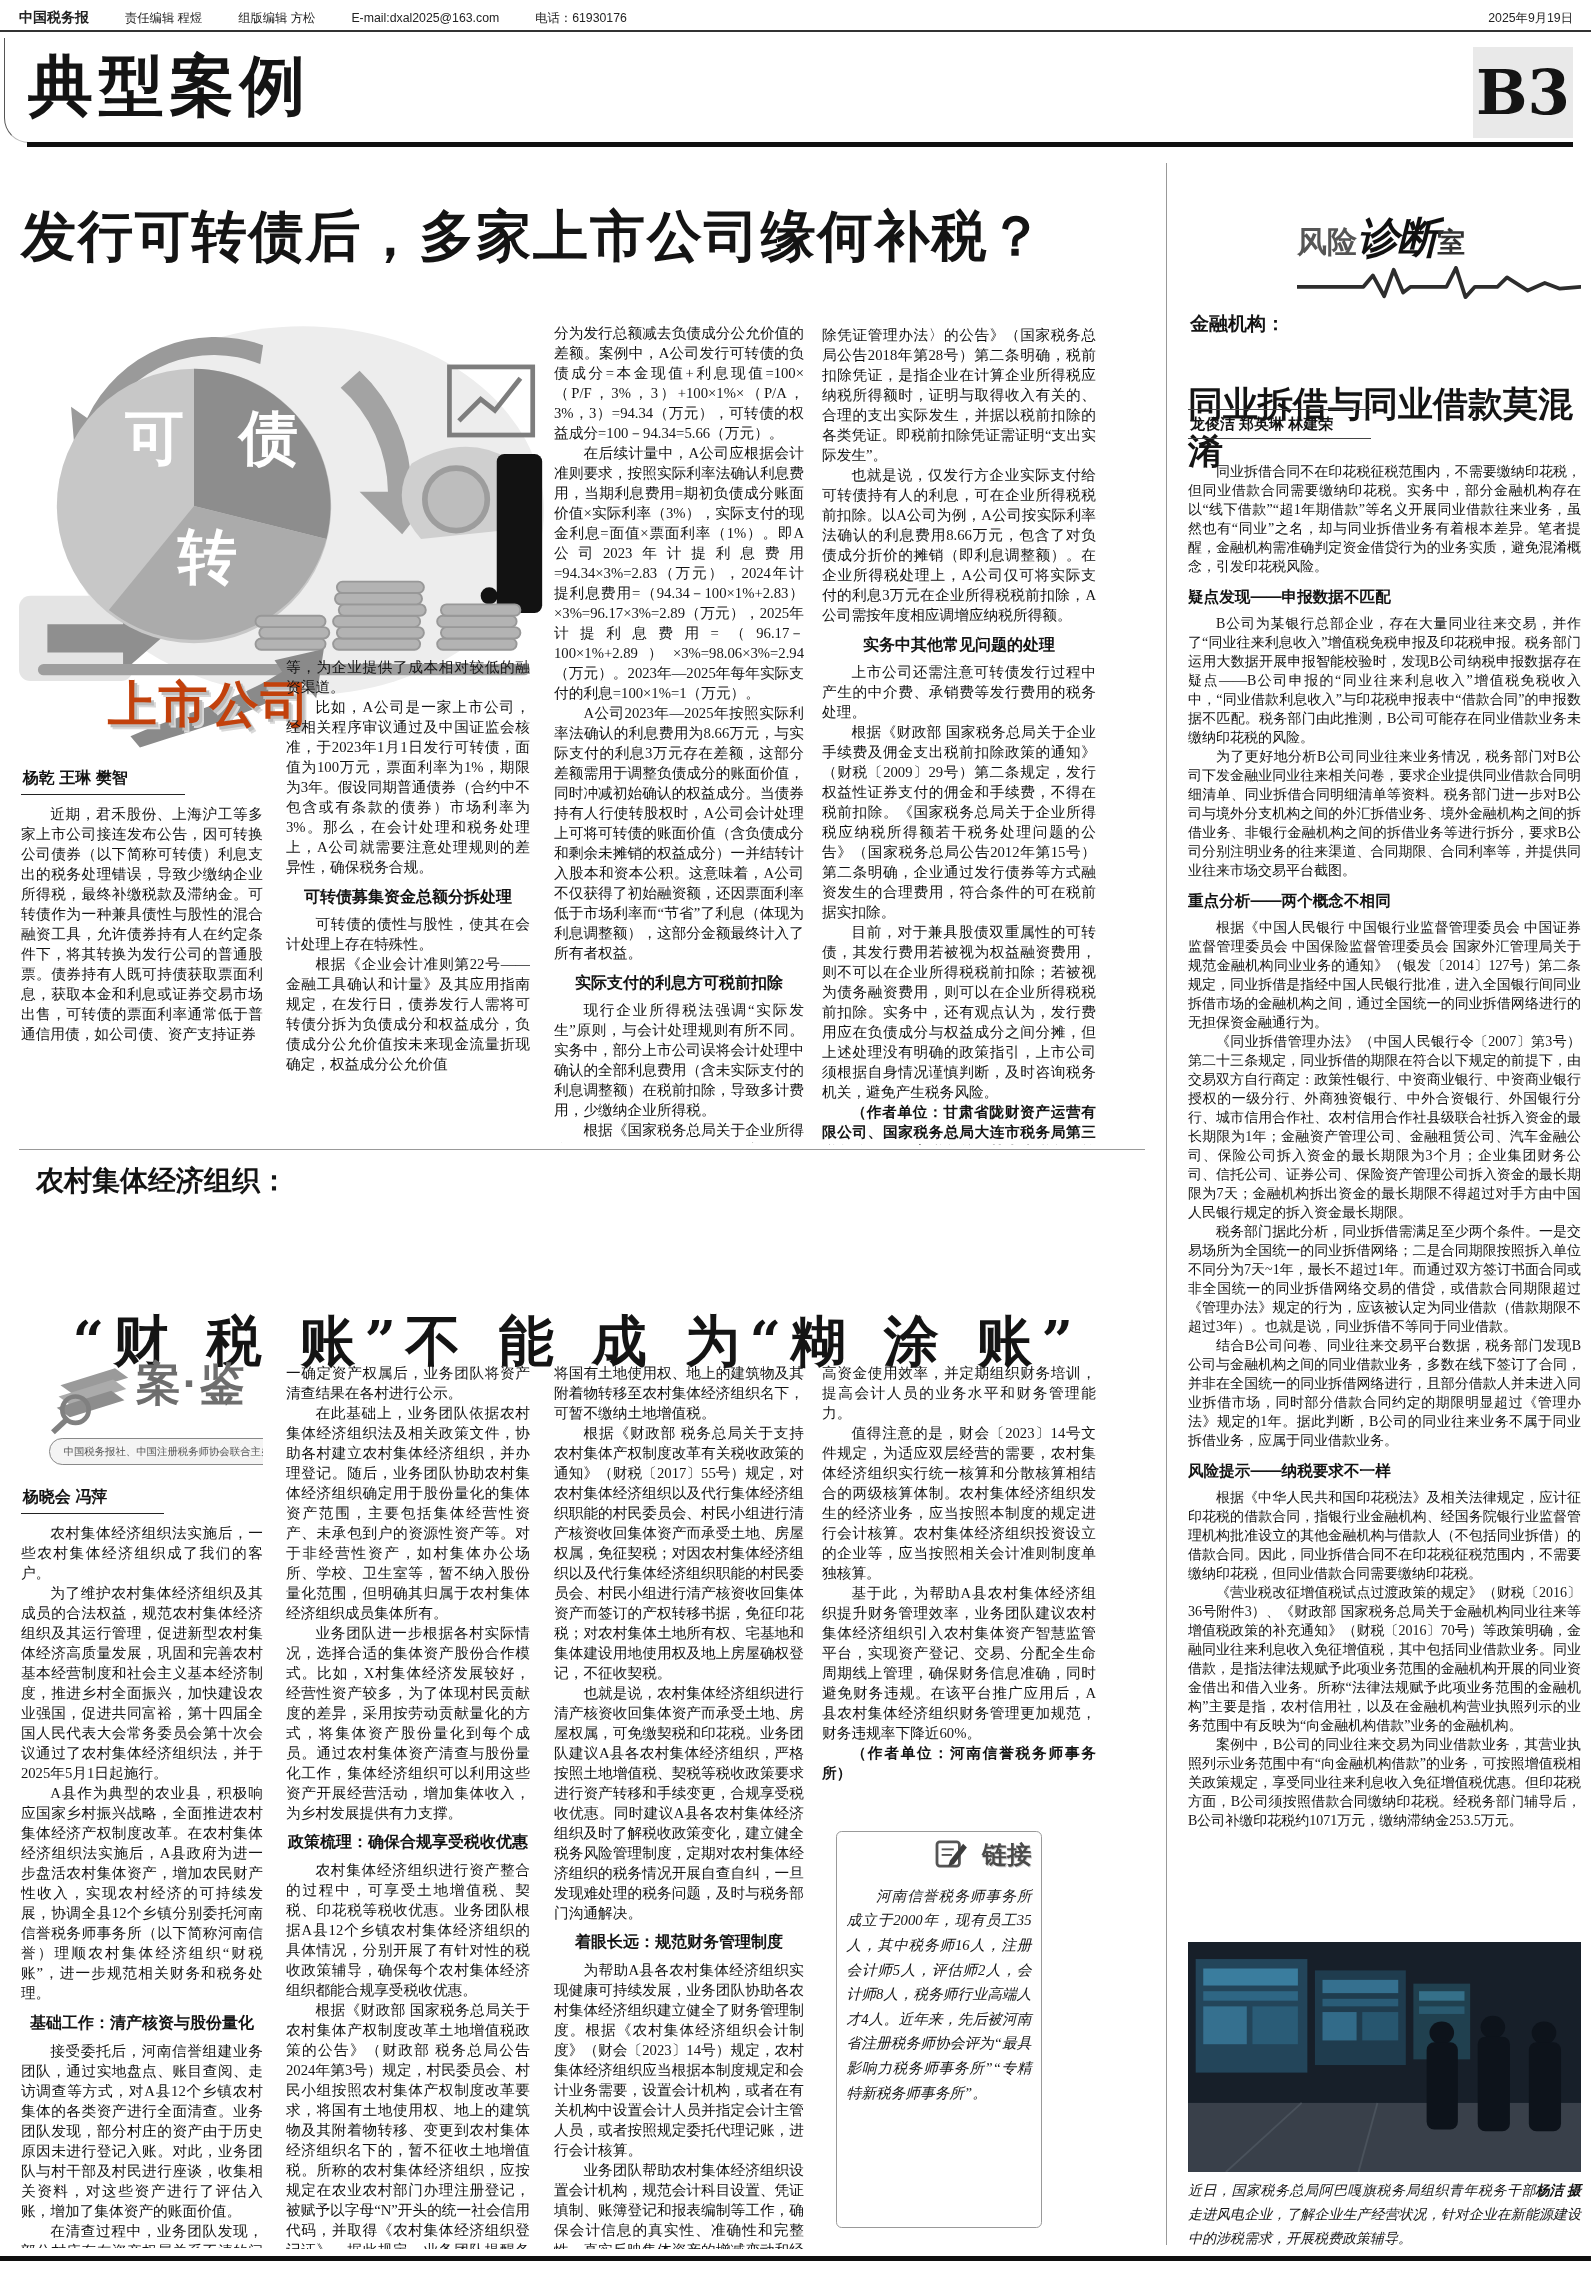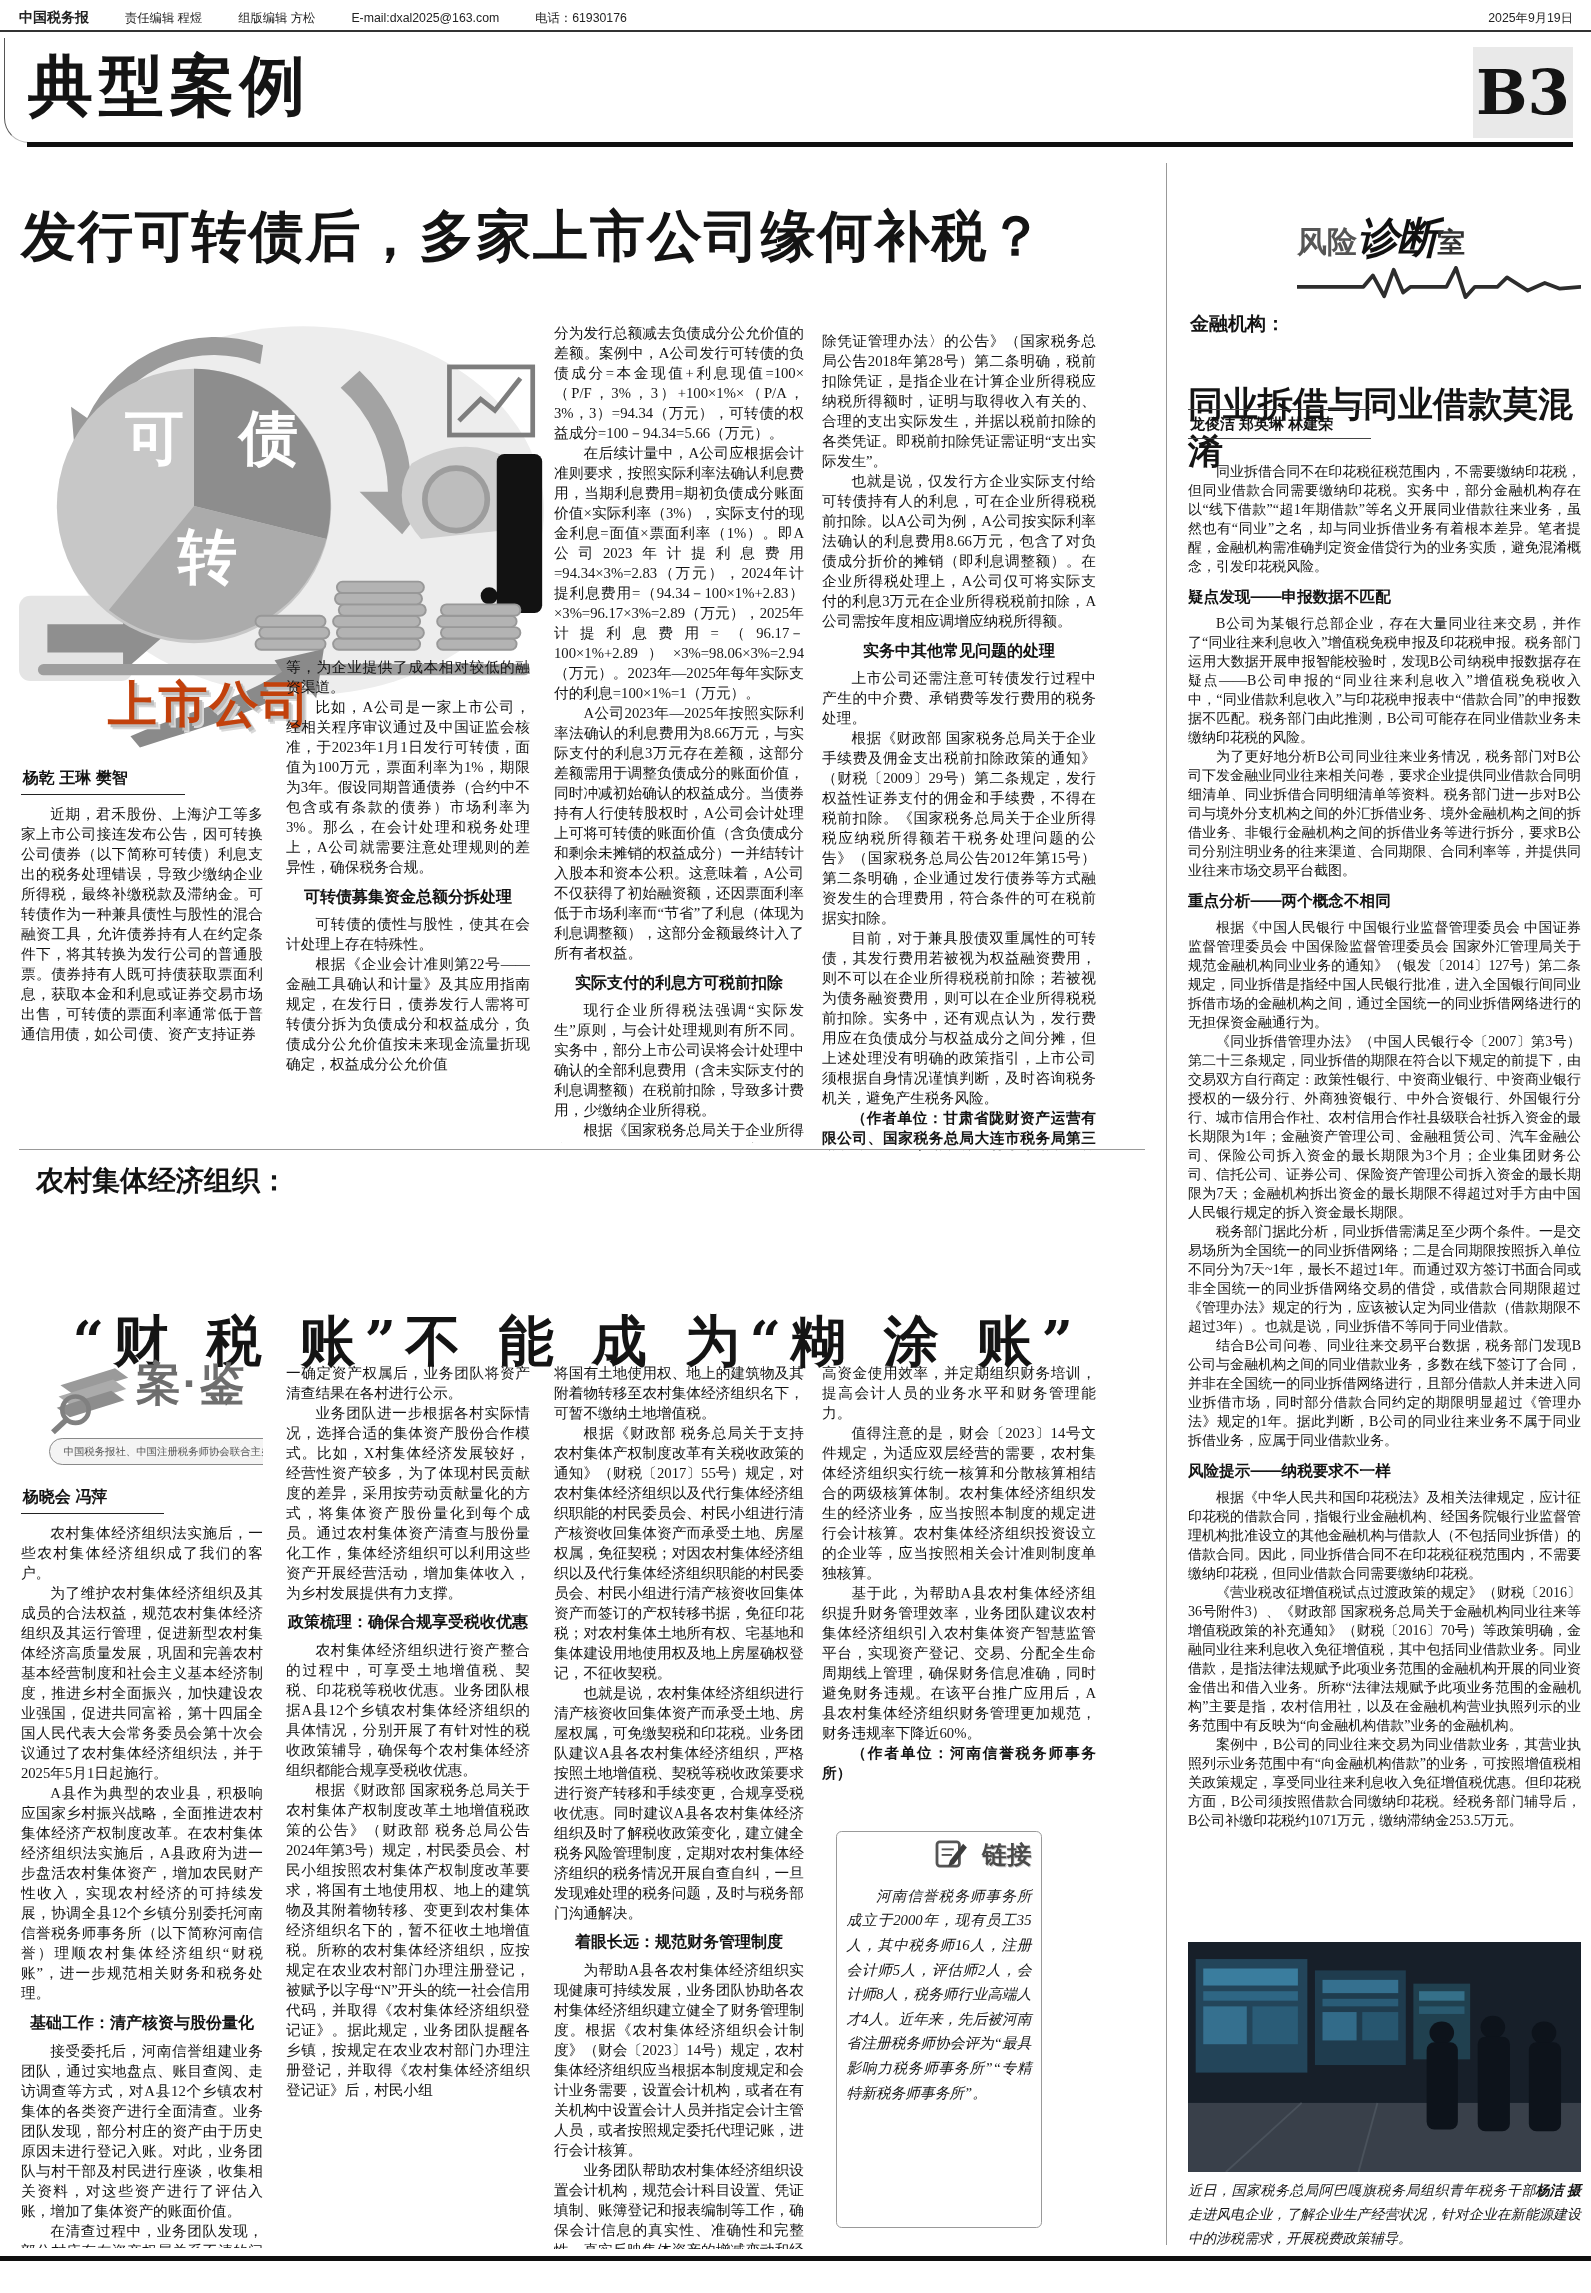--- a/index.html
+++ b/index.html
@@ -146,21 +146,21 @@
         <p class="para">根据《企业会计准则第22号——金融工具确认和计量》及其应用指南规定，在发行日，债券发行人需将可转债分拆为负债成分和权益成分，负债成分公允价值按未来现金流量折现确定，权益成分公允价值</p>
       </div>
     <div class="news-col" style="left:535px;top:11.4px;width:250px;height:820px;">
         <p class="para cont">分为发行总额减去负债成分公允价值的差额。案例中，A公司发行可转债的负债成分=本金现值+利息现值=100×（P/F，3%，3）+100×1%×（P/A，3%，3）=94.34（万元），可转债的权益成分=100－94.34=5.66（万元）。</p>
         <p class="para">在后续计量中，A公司应根据会计准则要求，按照实际利率法确认利息费用，当期利息费用=期初负债成分账面价值×实际利率（3%），实际支付的现金利息=面值×票面利率（1%）。即A公司2023年计提利息费用=94.34×3%=2.83（万元），2024年计提利息费用=（94.34－100×1%+2.83）×3%=96.17×3%=2.89（万元），2025年计提利息费用=（96.17－100×1%+2.89）×3%=98.06×3%=2.94（万元）。2023年—2025年每年实际支付的利息=100×1%=1（万元）。</p>
         <p class="para">A公司2023年—2025年按照实际利率法确认的利息费用为8.66万元，与实际支付的利息3万元存在差额，这部分差额需用于调整负债成分的账面价值，同时冲减初始确认的权益成分。当债券持有人行使转股权时，A公司会计处理上可将可转债的账面价值（含负债成分和剩余未摊销的权益成分）一并结转计入股本和资本公积。这意味着，A公司不仅获得了初始融资额，还因票面利率低于市场利率而“节省”了利息（体现为利息调整额），这部分金额最终计入了所有者权益。</p>
         <h4 class="subhead">实际支付的利息方可税前扣除</h4>
         <p class="para">现行企业所得税法强调“实际发生”原则，与会计处理规则有所不同。实务中，部分上市公司误将会计处理中确认的全部利息费用（含未实际支付的利息调整额）在税前扣除，导致多计费用，少缴纳企业所得税。</p>
         <p class="para">根据《国家税务总局关于企业所得税若干政策征管口径问题的公告》（国家税务总局公告2021年第17号）及《国家税务总局关于发布〈企业所得税税前扣</p>
       </div>
-    <div class="news-col" style="left:803px;top:19px;width:274px;height:820px;">
+    <div class="news-col" style="left:803px;top:13px;width:274px;height:820px;">
         <p class="para cont">除凭证管理办法〉的公告》（国家税务总局公告2018年第28号）第二条明确，税前扣除凭证，是指企业在计算企业所得税应纳税所得额时，证明与取得收入有关的、合理的支出实际发生，并据以税前扣除的各类凭证。即税前扣除凭证需证明“支出实际发生”。</p>
         <p class="para">也就是说，仅发行方企业实际支付给可转债持有人的利息，可在企业所得税税前扣除。以A公司为例，A公司按实际利率法确认的利息费用8.66万元，包含了对负债成分折价的摊销（即利息调整额）。在企业所得税处理上，A公司仅可将实际支付的利息3万元在企业所得税税前扣除，A公司需按年度相应调增应纳税所得额。</p>
         <h4 class="subhead">实务中其他常见问题的处理</h4>
         <p class="para">上市公司还需注意可转债发行过程中产生的中介费、承销费等发行费用的税务处理。</p>
         <p class="para">根据《财政部 国家税务总局关于企业手续费及佣金支出税前扣除政策的通知》（财税〔2009〕29号）第二条规定，发行权益性证券支付的佣金和手续费，不得在税前扣除。《国家税务总局关于企业所得税应纳税所得额若干税务处理问题的公告》（国家税务总局公告2012年第15号）第二条明确，企业通过发行债券等方式融资发生的合理费用，符合条件的可在税前据实扣除。</p>
         <p class="para">目前，对于兼具股债双重属性的可转债，其发行费用若被视为权益融资费用，则不可以在企业所得税税前扣除；若被视为债务融资费用，则可以在企业所得税税前扣除。实务中，还有观点认为，发行费用应在负债成分与权益成分之间分摊，但上述处理没有明确的政策指引，上市公司须根据自身情况谨慎判断，及时咨询税务机关，避免产生税务风险。</p>
         <p class="author-note">（作者单位：甘肃省陇财资产运营有限公司、国家税务总局大连市税务局第三税务分局、国家税务总局甘肃省税务局第一税务分局）</p>
       </div>
   </div>
 
@@ -187,20 +187,21 @@
           <p class="para">农村集体经济组织法实施后，一些农村集体经济组织成了我们的客户。</p>
           <p class="para">为了维护农村集体经济组织及其成员的合法权益，规范农村集体经济组织及其运行管理，促进新型农村集体经济高质量发展，巩固和完善农村基本经营制度和社会主义基本经济制度，推进乡村全面振兴，加快建设农业强国，促进共同富裕，第十四届全国人民代表大会常务委员会第十次会议通过了农村集体经济组织法，并于2025年5月1日起施行。</p>
           <p class="para">A县作为典型的农业县，积极响应国家乡村振兴战略，全面推进农村集体经济产权制度改革。在农村集体经济组织法实施后，A县政府为进一步盘活农村集体资产，增加农民财产性收入，实现农村经济的可持续发展，协调全县12个乡镇分别委托河南信誉税务师事务所（以下简称河南信誉）理顺农村集体经济组织“财税账”，进一步规范相关财务和税务处理。</p>
           <h4 class="subhead">基础工作：清产核资与股份量化</h4>
           <p class="para">接受委托后，河南信誉组建业务团队，通过实地盘点、账目查阅、走访调查等方式，对A县12个乡镇农村集体的各类资产进行全面清查。业务团队发现，部分村庄的资产由于历史原因未进行登记入账。对此，业务团队与村干部及村民进行座谈，收集相关资料，对这些资产进行了评估入账，增加了集体资产的账面价值。</p>
           <p class="para">在清查过程中，业务团队发现，部分村庄存在资产权属关系不清的问题。比如，Z村与邻村Y村对一片林地的权属存在争议，业务团队通过查阅原始承包合同、林权证等相关资料，并咨询林业部门，最终明确了林地的权属。在逐</p>
         </div>
     </div>
     <div class="news-col" style="left:267px;top:9.5px;width:244px;height:886px;">
         <p class="para cont">一确定资产权属后，业务团队将资产清查结果在各村进行公示。</p>
+        <p class="para">在此基础上，业务团队依据农村集体经济组织法及相关政策文件，协助各村建立农村集体经济组织，并办理登记。随后，业务团队协助农村集体经济组织确定用于股份量化的集体资产范围，主要包括集体经营性资产、未承包到户的资源性资产等。对于非经营性资产，如村集体办公场所、学校、卫生室等，暂不纳入股份量化范围，但明确其归属于农村集体经济组织成员集体所有。</p>
         <p class="para">业务团队进一步根据各村实际情况，选择合适的集体资产股份合作模式。比如，X村集体经济发展较好，经营性资产较多，为了体现村民贡献度的差异，采用按劳动贡献量化的方式，将集体资产股份量化到每个成员。通过农村集体资产清查与股份量化工作，集体经济组织可以利用这些资产开展经营活动，增加集体收入，为乡村发展提供有力支撑。</p>
         <h4 class="subhead">政策梳理：确保合规享受税收优惠</h4>
         <p class="para">农村集体经济组织进行资产整合的过程中，可享受土地增值税、契税、印花税等税收优惠。业务团队根据A县12个乡镇农村集体经济组织的具体情况，分别开展了有针对性的税收政策辅导，确保每个农村集体经济组织都能合规享受税收优惠。</p>
         <p class="para">根据《财政部 国家税务总局关于农村集体产权制度改革土地增值税政策的公告》（财政部 税务总局公告2024年第3号）规定，村民委员会、村民小组按照农村集体产权制度改革要求，将国有土地使用权、地上的建筑物及其附着物转移、变更到农村集体经济组织名下的，暂不征收土地增值税。所称的农村集体经济组织，应按规定在农业农村部门办理注册登记，被赋予以字母“N”开头的统一社会信用代码，并取得《农村集体经济组织登记证》。据此规定，业务团队提醒各乡镇，按规定在农业农村部门办理注册登记，并取得《农村集体经济组织登记证》后，村民小组</p>
       </div>
     <div class="news-col" style="left:535px;top:9.5px;width:250px;height:886px;">
         <p class="para cont">将国有土地使用权、地上的建筑物及其附着物转移至农村集体经济组织名下，可暂不缴纳土地增值税。</p>
         <p class="para">根据《财政部 税务总局关于支持农村集体产权制度改革有关税收政策的通知》（财税〔2017〕55号）规定，对农村集体经济组织以及代行集体经济组织职能的村民委员会、村民小组进行清产核资收回集体资产而承受土地、房屋权属，免征契税；对因农村集体经济组织以及代行集体经济组织职能的村民委员会、村民小组进行清产核资收回集体资产而签订的产权转移书据，免征印花税；对农村集体土地所有权、宅基地和集体建设用地使用权及地上房屋确权登记，不征收契税。</p>
         <p class="para">也就是说，农村集体经济组织进行清产核资收回集体资产而承受土地、房屋权属，可免缴契税和印花税。业务团队建议A县各农村集体经济组织，严格按照土地增值税、契税等税收政策要求进行资产转移和手续变更，合规享受税收优惠。同时建议A县各农村集体经济组织及时了解税收政策变化，建立健全税务风险管理制度，定期对农村集体经济组织的税务情况开展自查自纠，一旦发现难处理的税务问题，及时与税务部门沟通解决。</p>
         <h4 class="subhead">着眼长远：规范财务管理制度</h4>

